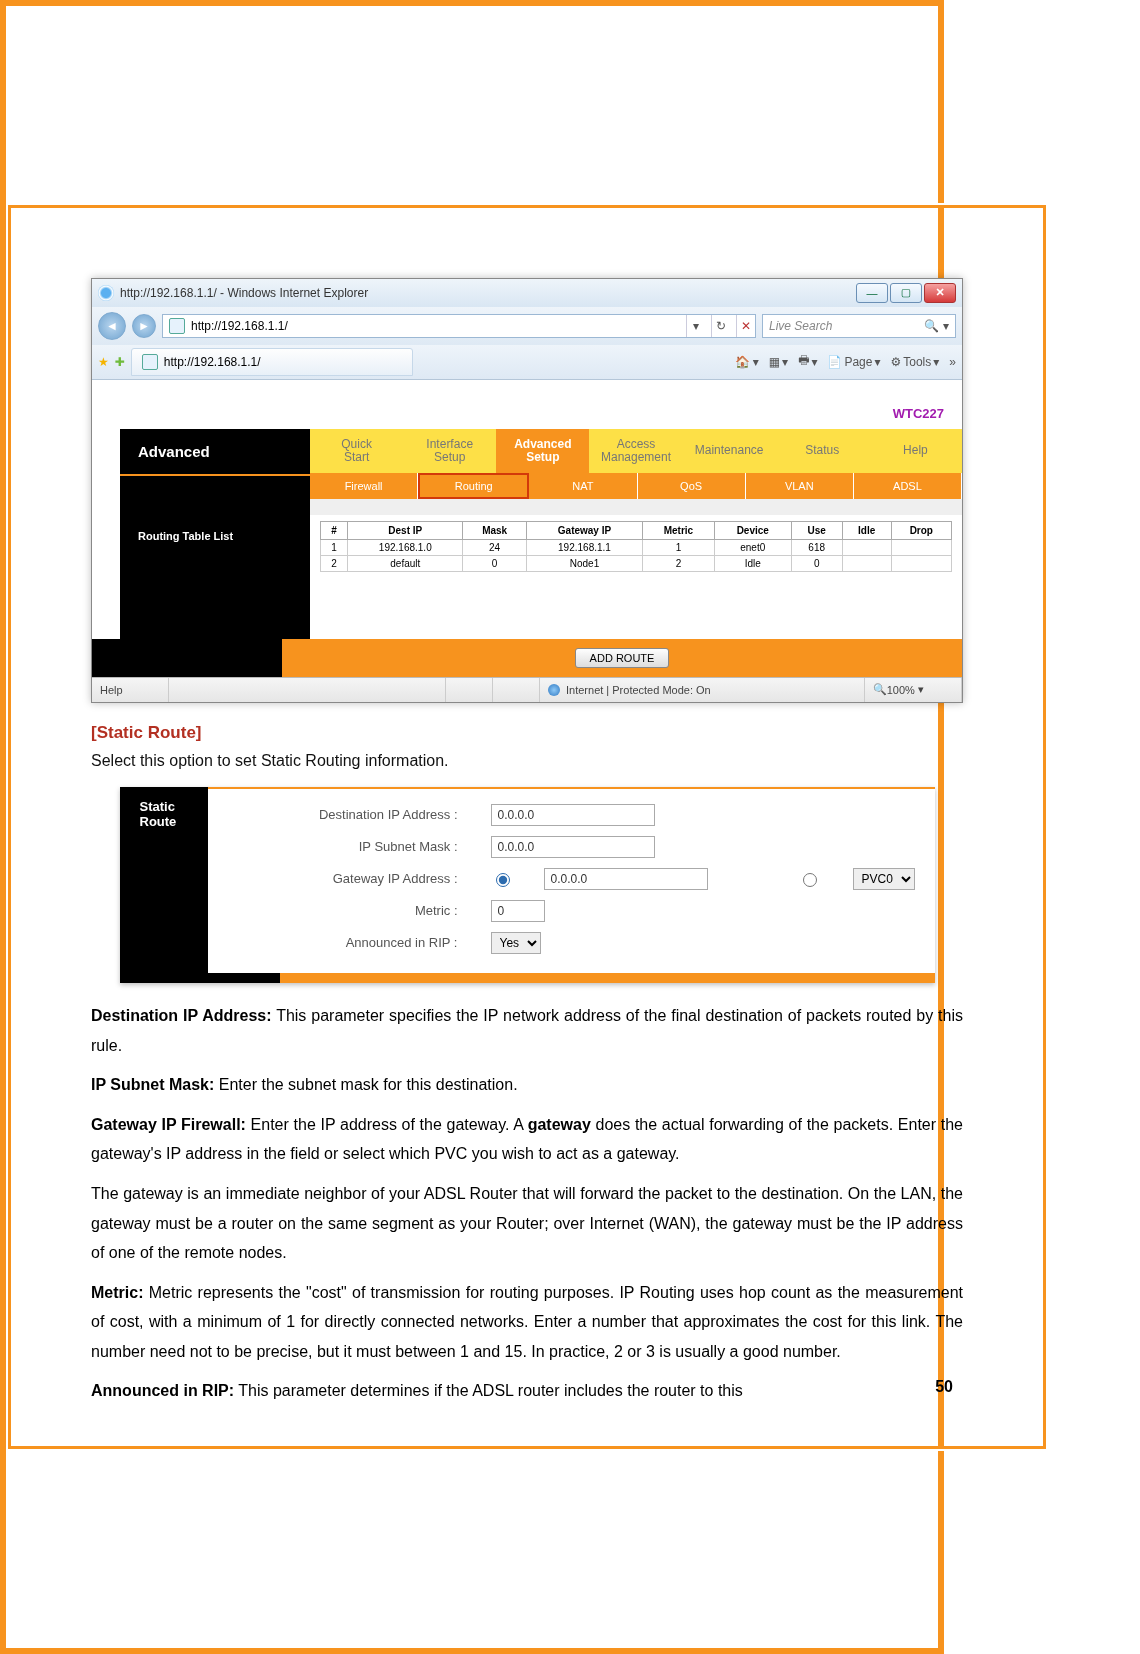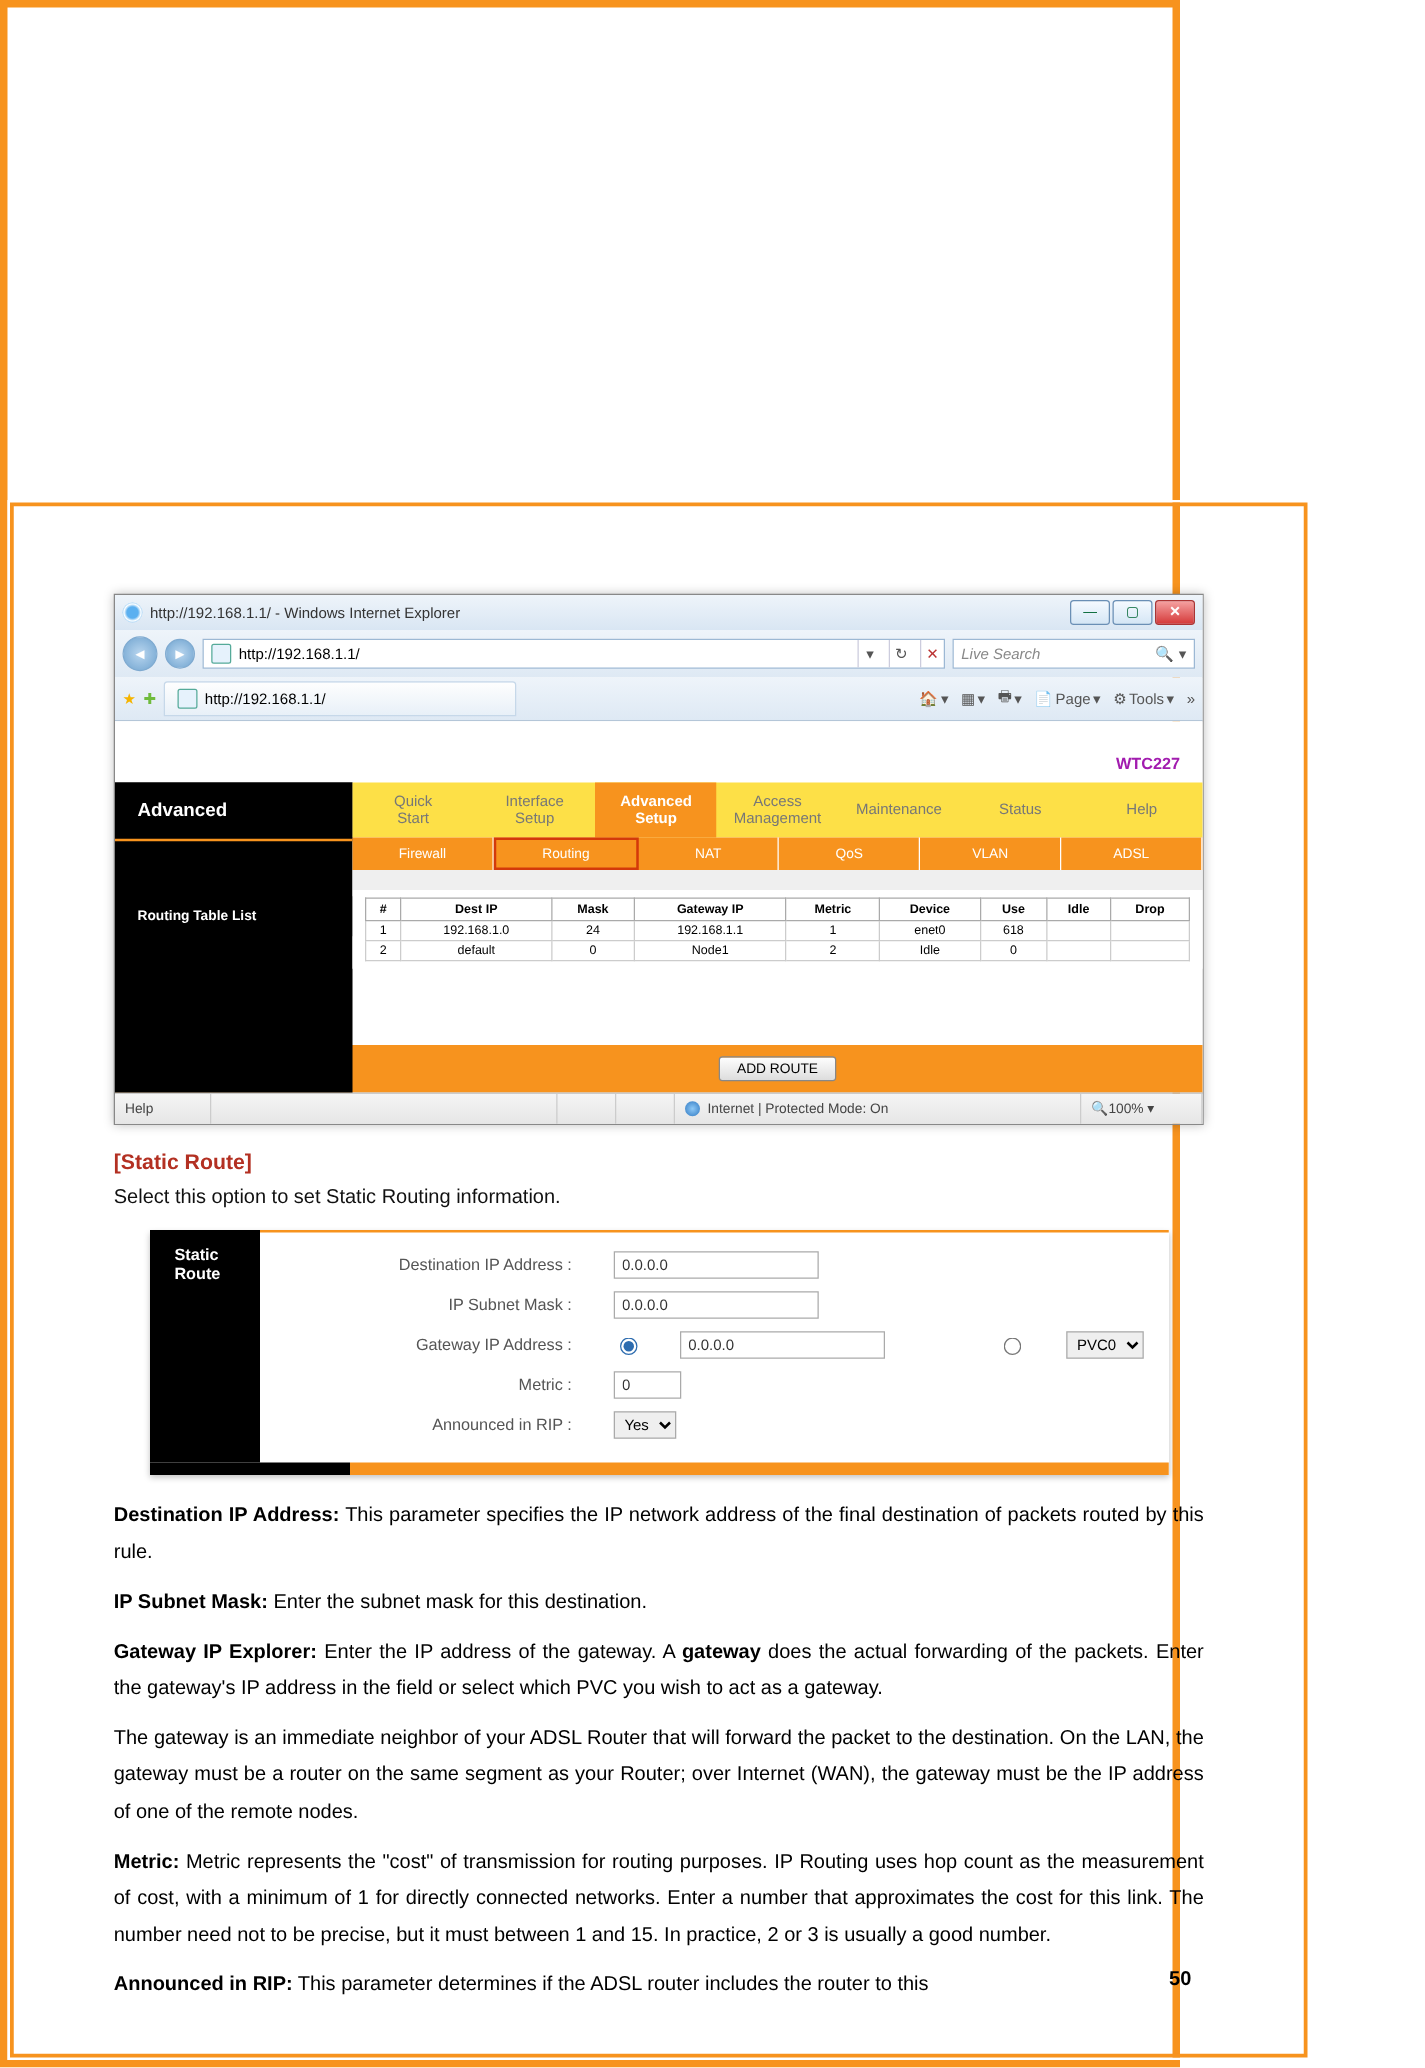--- a/index.html
+++ b/index.html
@@ -7,21 +7,21 @@
   padding: 0;
   background: #fff;
   font-family: Arial, Helvetica, sans-serif;
 }
 .page-outer {
   width: 944px;
   height: 1654px;
   box-sizing: border-box;
   border: 6px solid #f7931e;
   display: flex;
-  align-items: flex-end;
+  align-items: center;
 }
 .page-mid {
   flex: 1;
   border: 2px solid #fff;
   display: flex;
 }
 .page-inner {
   flex: 1;
   border: 3px solid #f7931e;
   padding: 70px 80px 30px 80px;
@@ -81,21 +81,21 @@
   border-bottom: 1px solid #b4c6d8;
 }
 .tabbar .star { color: #f5b400; }
 .tab { display: flex; align-items: center; gap: 6px; border: 1px solid #c6d8e9; padding: 2px 10px; background: linear-gradient(#fefefe,#e8f0f8); height: 22px; border-radius: 3px 3px 0 0; width: 260px; }
 .toolbar-icons { margin-left: auto; display: flex; gap: 10px; color: #555; align-items: center; }
 .toolbar-item { display: flex; align-items: center; gap: 2px; }
 
 
 .page-body { background: #fff; padding-top: 24px; }
 .model { text-align: right; font-weight: bold; padding: 2px 18px 8px 0; font-size: 13px; color: #a21caf; }
-.router { display: flex; font-size: 12px; min-height: 210px; }
+.router { display: flex; font-size: 12px; min-height: 210px; padding-left: 28px; }
 .leftcol { width: 190px; background: #000; color: #fff; }
 .left-block { background: #000; padding: 14px 0 14px 18px; font-size: 15px; font-weight: bold; border-bottom: 2px solid #f7931e; }
 .left-sub { background: #000; padding: 10px 0 10px 18px; font-size: 11px; font-weight: bold; }
 .rightcol { flex: 1; display: flex; flex-direction: column; }
 .maintabs { display: flex; background: #fde047; height: 44px; }
 .maintab { flex: 1; display: flex; align-items: center; justify-content: center; color: #777; font-size: 12px; text-align:center; line-height:1.1; }
 .maintab.active { background: #f7931e; color: #fff; font-weight: bold; }
 .subtabs { display: flex; background: #f7931e; height: 26px; }
 .subtab { flex: 1; display: flex; align-items: center; justify-content: center; color: #fff; font-size: 11px; border-right: 1px solid #fff; }
 .subtab.active { border: 2px solid #d3390a; box-sizing: border-box; }
@@ -327,21 +327,21 @@
   </div>
   <div class="panel2-footer">
     <div class="lf"></div>
             <div class="rf"></div>
   </div>
 </div>
 
 <div class="def-block">
   <p><strong>Destination IP Address:</strong><span> This parameter specifies the IP network address of the final destination of packets routed by this rule.</span></p>
   <p><strong>IP Subnet Mask:</strong><span> Enter the subnet mask for this destination.</span></p>
-  <p><strong>Gateway IP Explorer:</strong><span> Enter the IP address of the gateway. A </span><strong>gateway</strong><span> does the actual forwarding of the packets. Enter the gateway's IP address in the field or select which PVC you wish to act as a gateway.</span></p>
+  <p><strong>Gateway IP Firewall:</strong><span> Enter the IP address of the gateway. A </span><strong>gateway</strong><span> does the actual forwarding of the packets. Enter the gateway's IP address in the field or select which PVC you wish to act as a gateway.</span></p>
   <p>The gateway is an immediate neighbor of your ADSL Router that will forward the packet to the destination. On the LAN, the gateway must be a router on the same segment as your Router; over Internet (WAN), the gateway must be the IP address of one of the remote nodes.</p>
   <p><strong>Metric:</strong><span> Metric represents the "cost" of transmission for routing purposes. IP Routing uses hop count as the measurement of cost, with a minimum of 1 for directly connected networks. Enter a number that approximates the cost for this link. The number need not to be precise, but it must between 1 and 15. In practice, 2 or 3 is usually a good number.</span></p>
   <p><strong>Announced in RIP:</strong><span> This parameter determines if the ADSL router includes the router to this</span></p>
 </div>
 
 <div class="page-number">50</div>
 
 </div>
 </div>
 </div>

